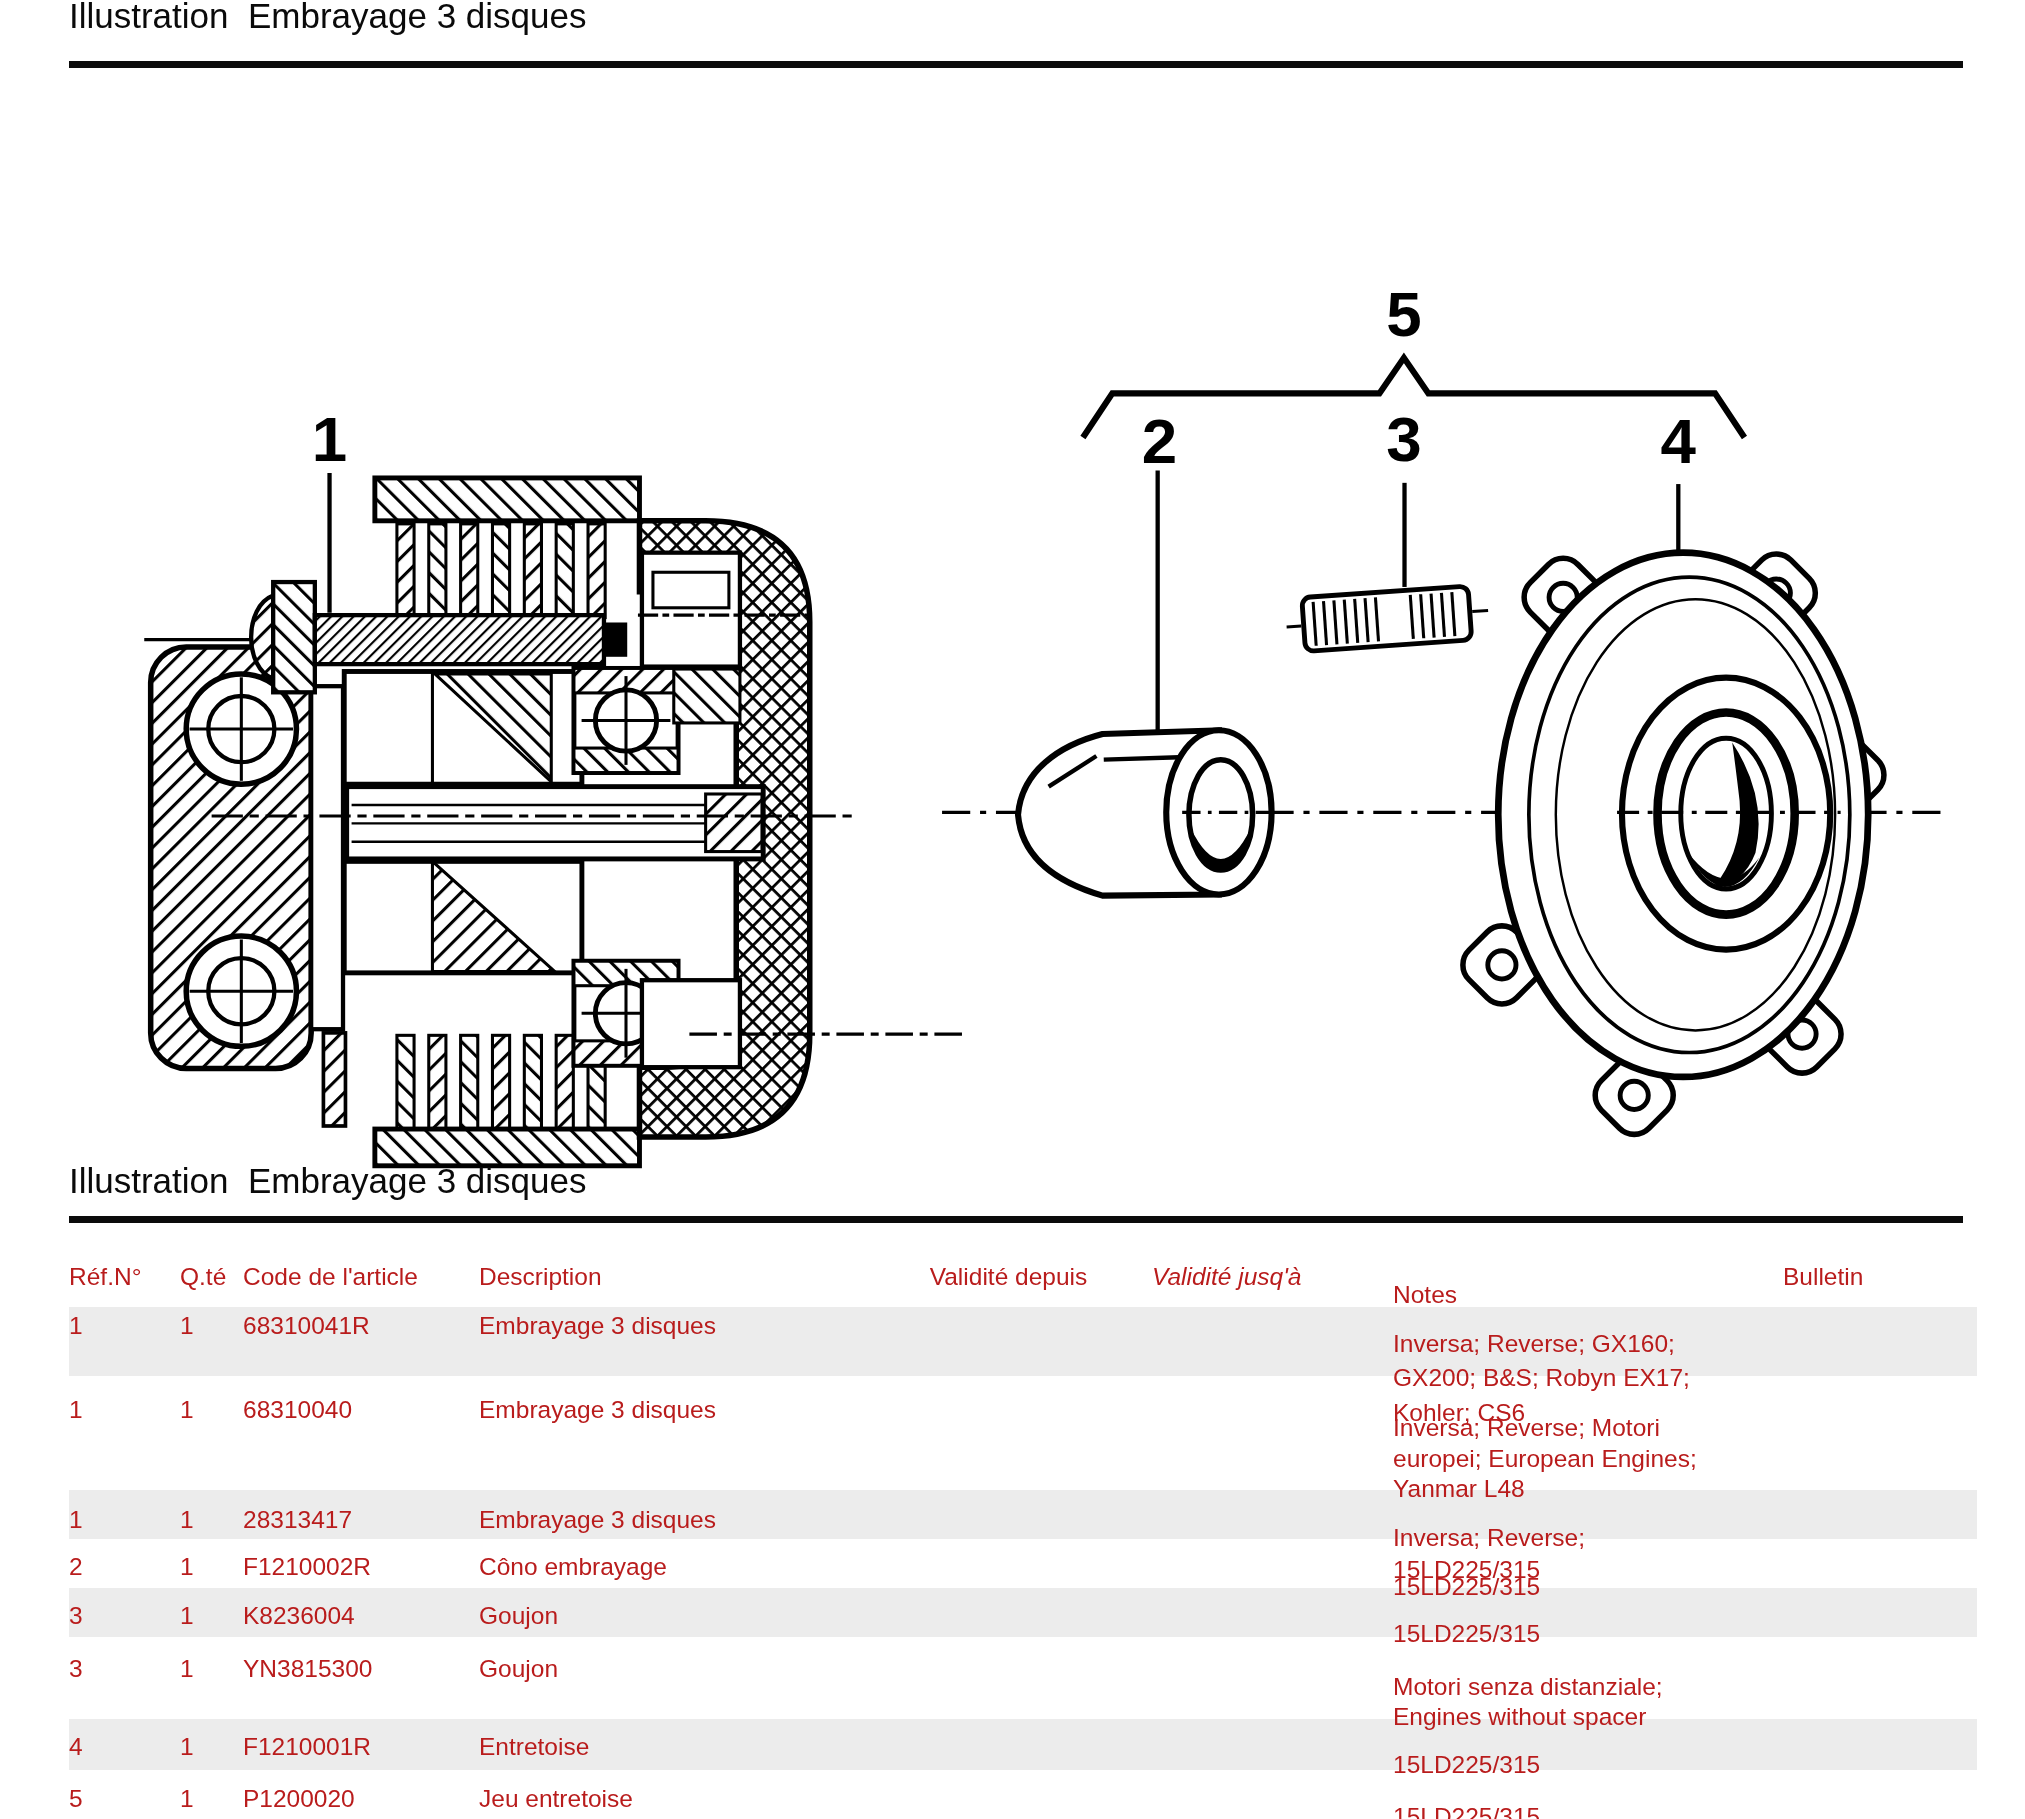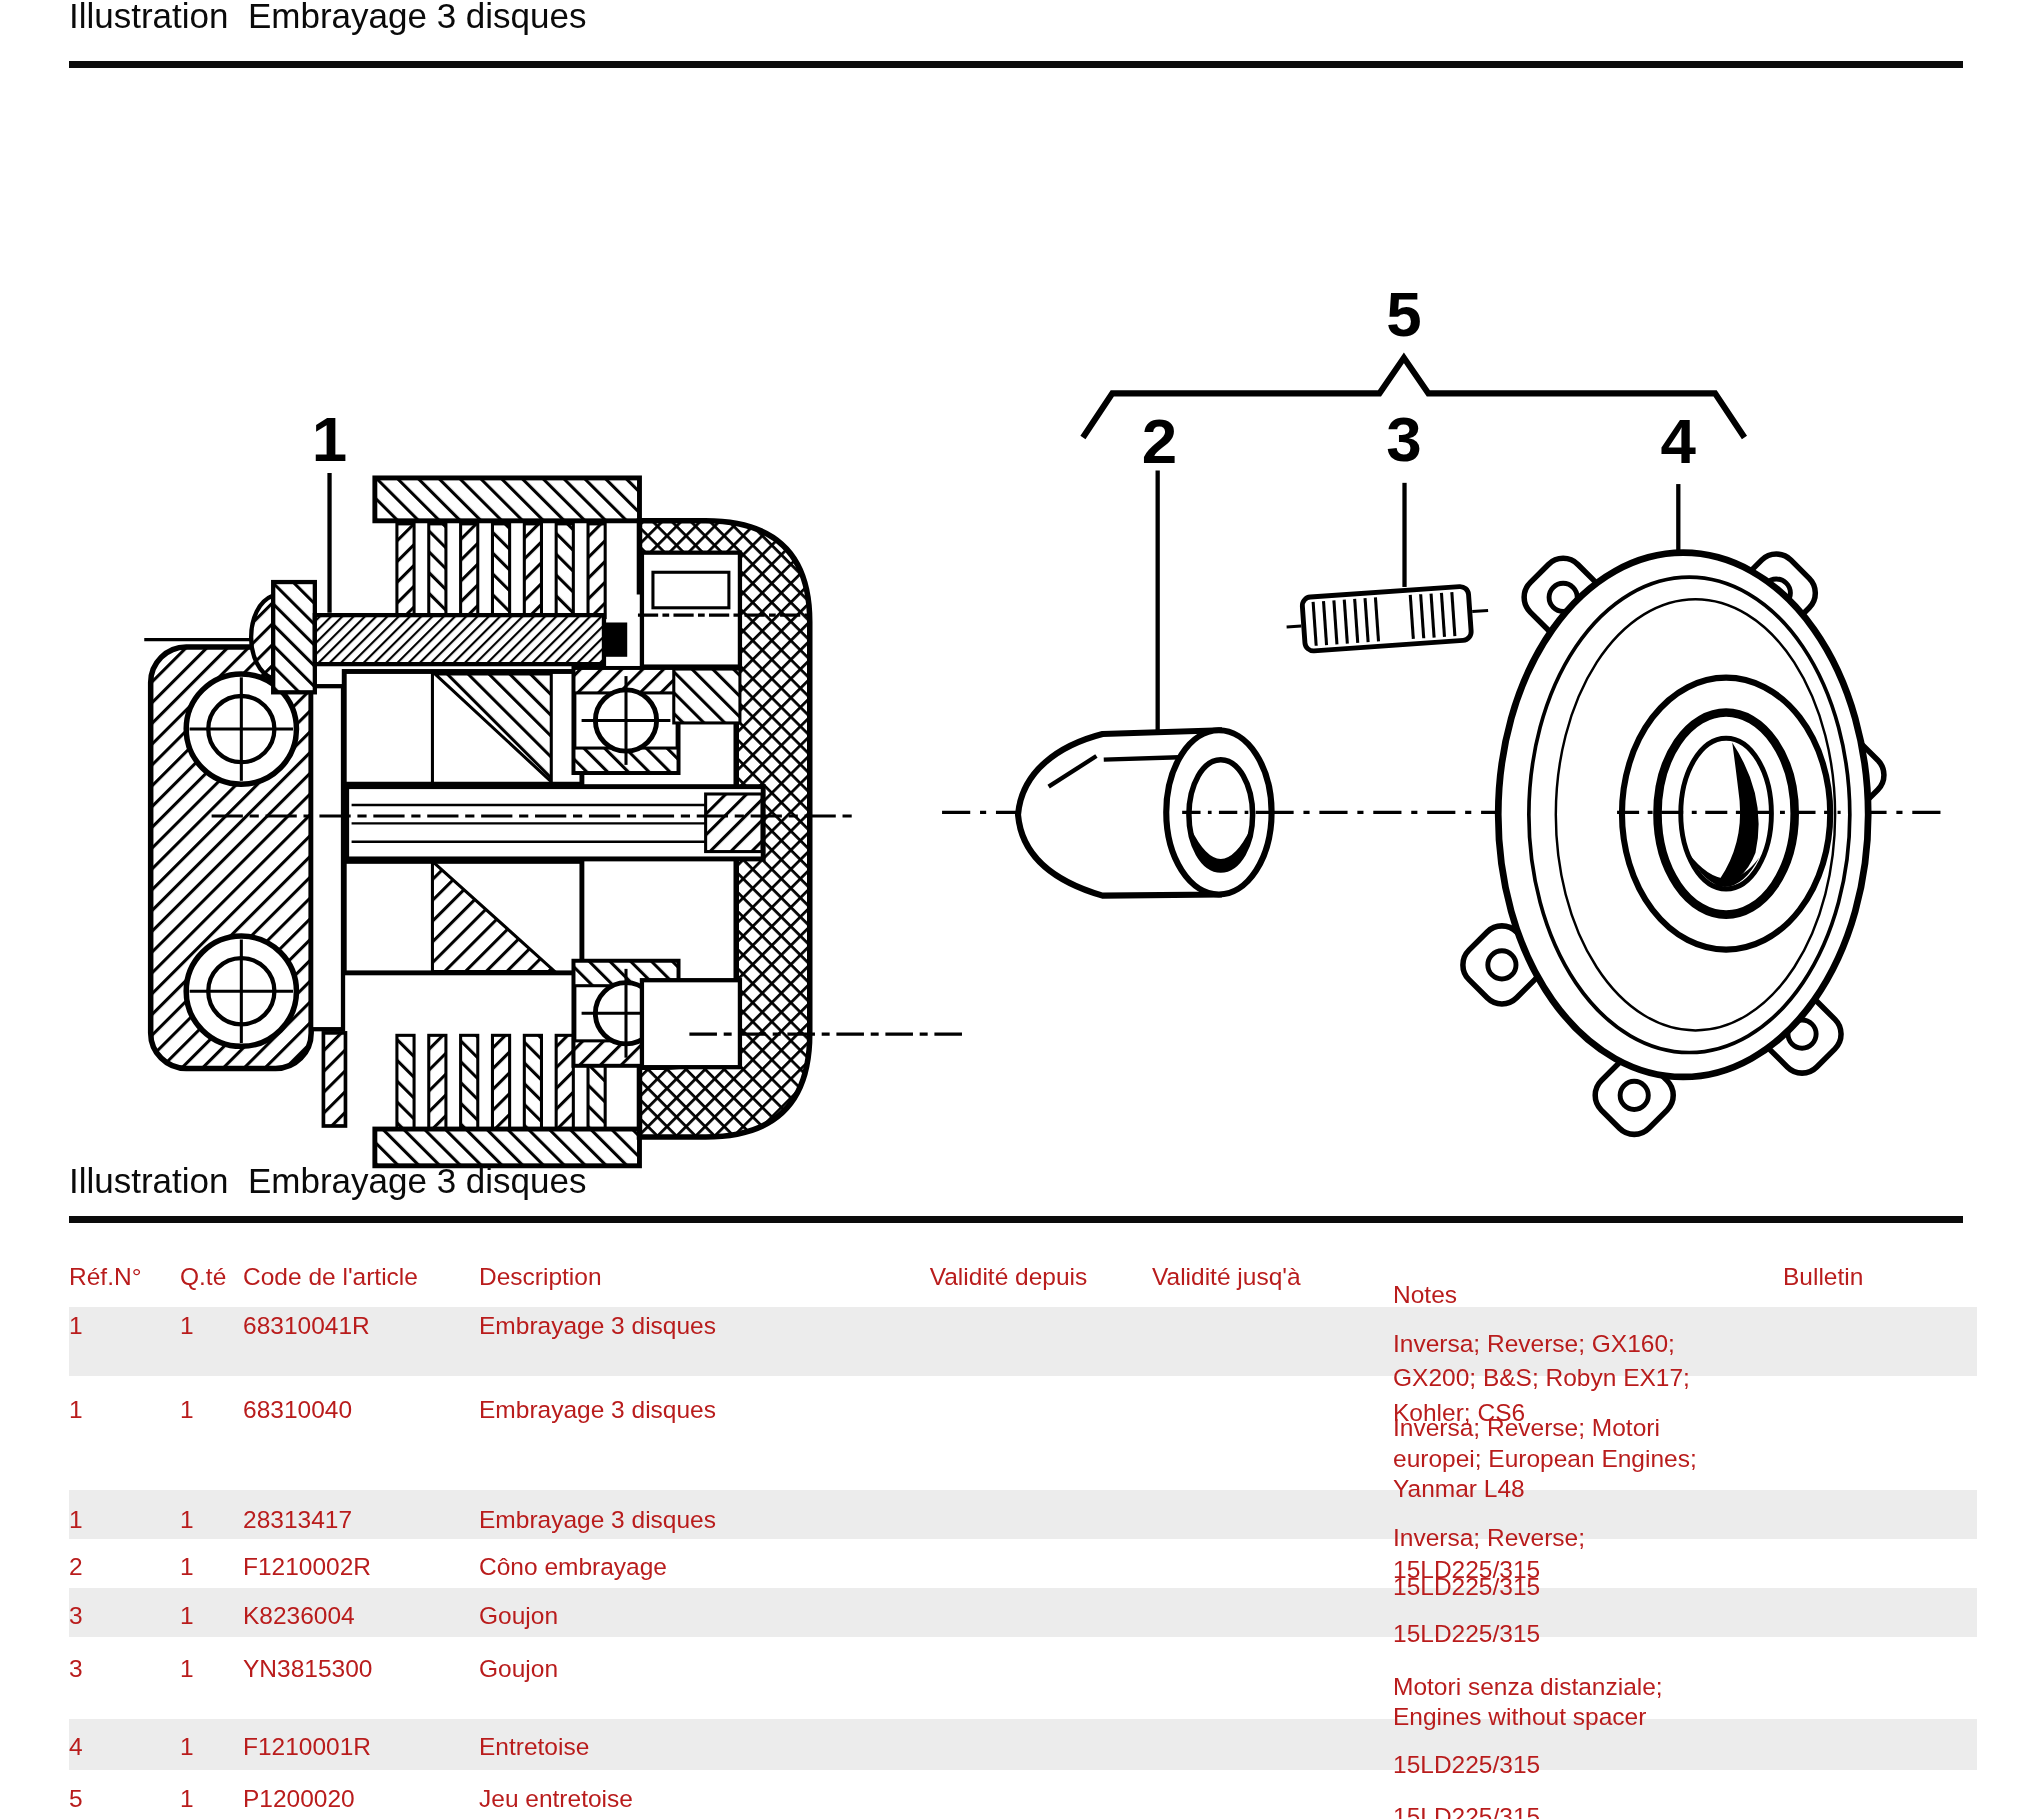--- a/index.html
+++ b/index.html
@@ -13,21 +13,21 @@
   .r2{top:1216px;}
   .diagram{position:absolute;left:0;top:0;width:2025px;height:1207px;}
   .th,.td{position:absolute;font-size:24.5px;line-height:28px;white-space:pre;color:#b91c1c;}
   .band{position:absolute;left:69px;width:1908px;background:#ececec;}
   
   .c-ref{left:69px;width:98px;}
   .c-qty{left:180px;width:61px;}
   .c-code{left:243px;width:227px;}
   .c-desc{left:479px;width:386px;}
   .c-vfrom{left:880px;width:257px;text-align:center;}
-  .c-vto{left:1152px;width:263px;}
+  .c-vto{left:1152px;width:263px;font-style:italic;}
   .c-notes{left:1393px;width:343px;margin-top:18px;}
   .c-bull{left:1783px;width:184px;}
 </style>
 </head>
 <body>
 
 <div class="page">
 
   <svg class="diagram" viewBox="0 0 3306 1970" xmlns="http://www.w3.org/2000/svg">
     <defs>

